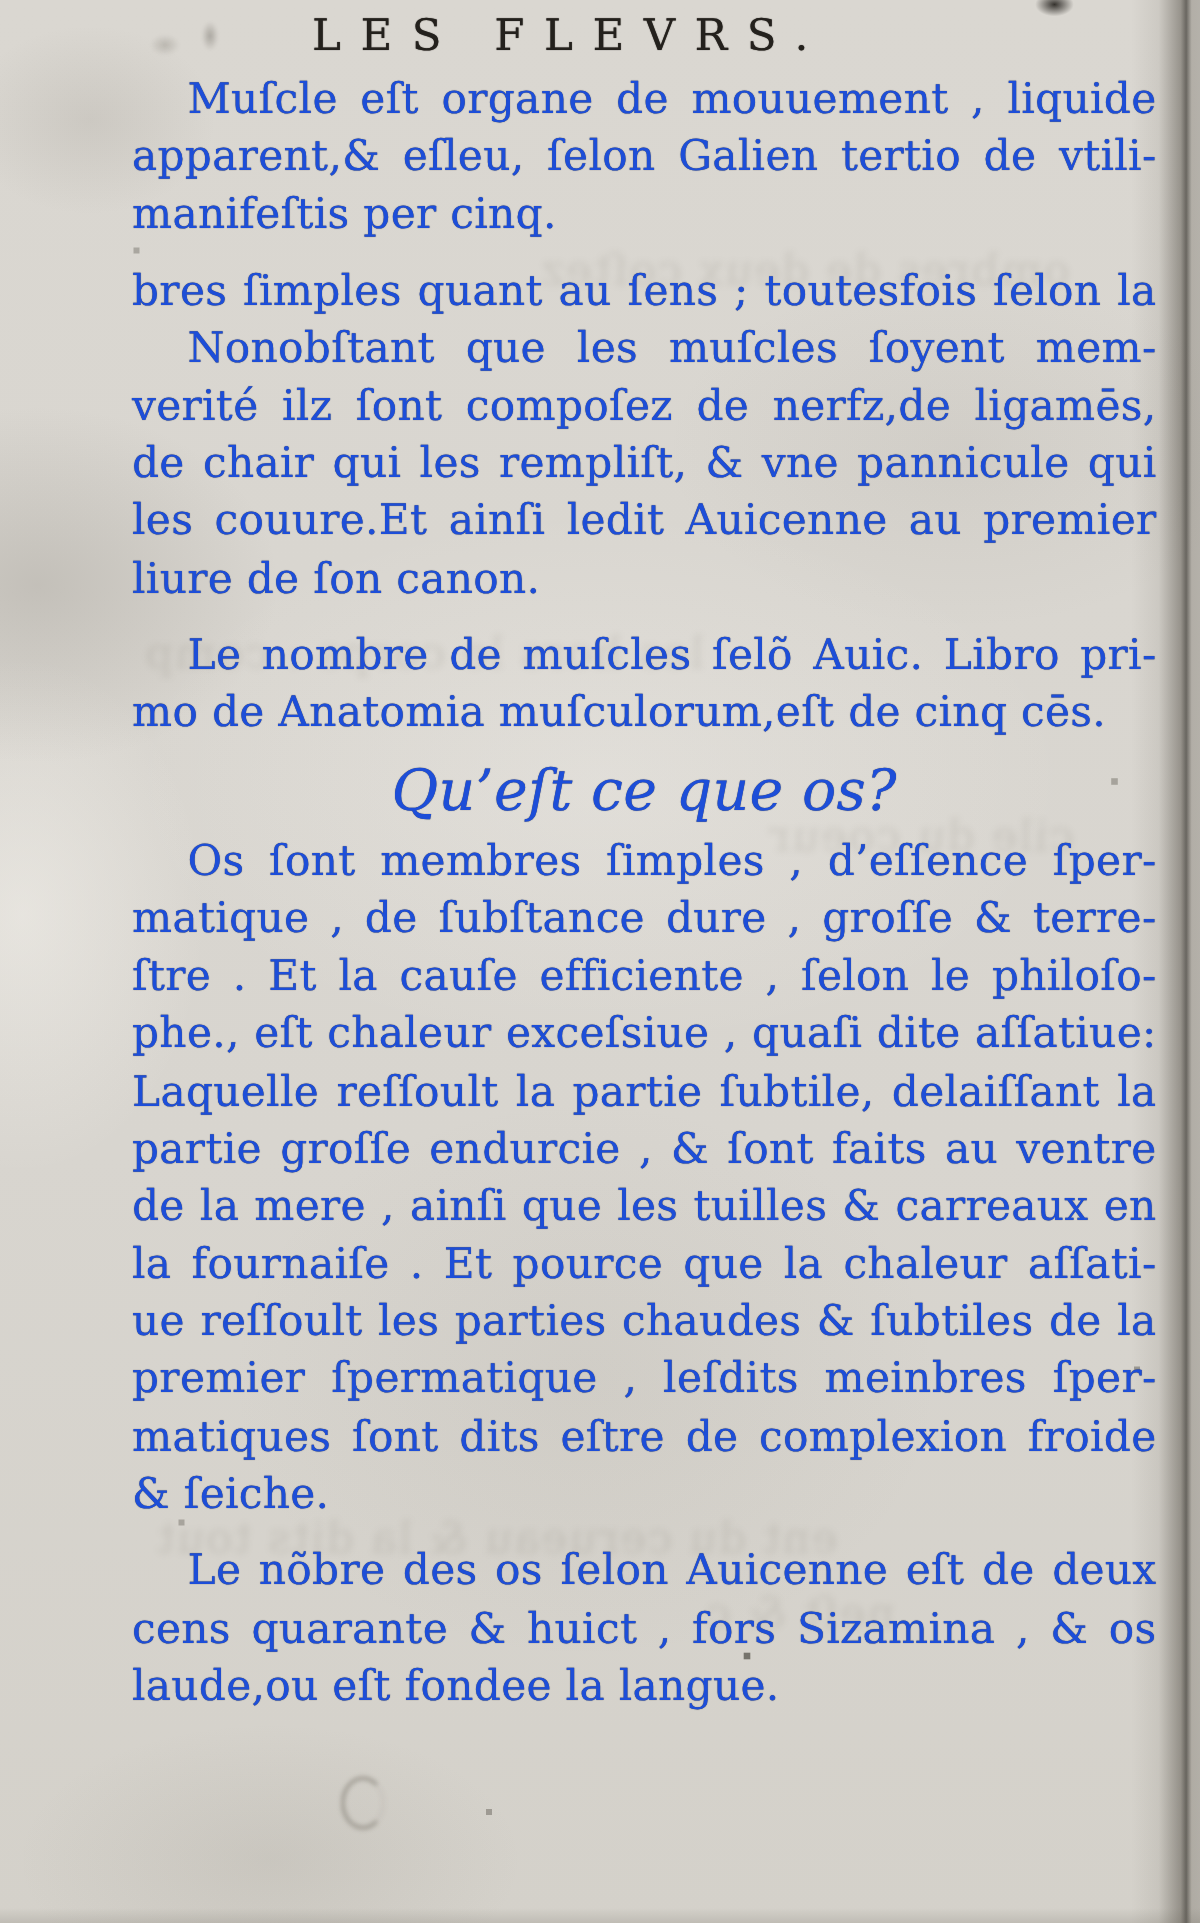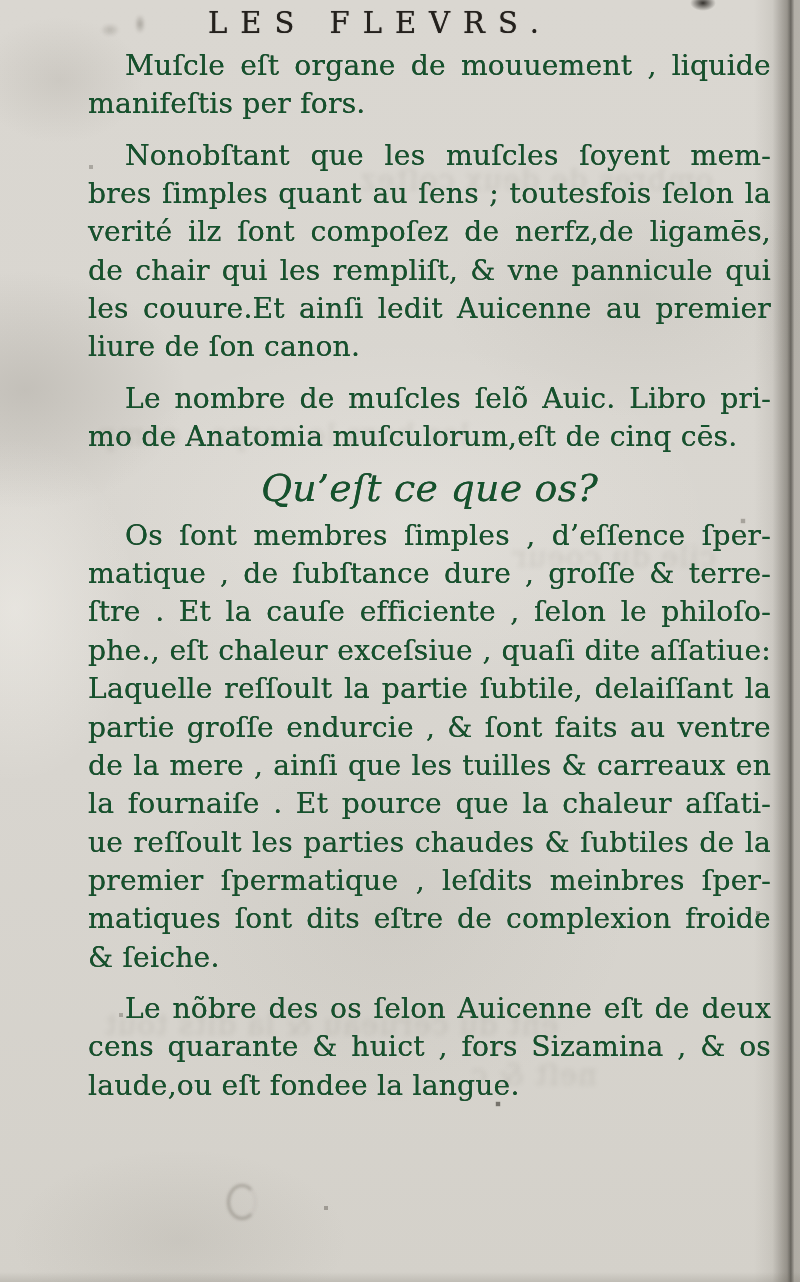--- a/index.html
+++ b/index.html
@@ -71,21 +71,21 @@
     text-shadow: 0 0 0.7px rgba(30,27,22,0.85);
   }
 
   .textblock {
     position: absolute;
     left: 88px;
     top: 47px;
     width: 683px;
     font-size: 28.2px;
     line-height: 38.35px;
-    color: #14532d;
+    color: #1d4ed8;
     text-shadow: 0 0 0.6px rgba(32,29,24,0.8);
     letter-spacing: 0.2px;
   }
   .paragraph { margin: 0 0 13px 0; }
   .paragraph:last-child { margin-bottom: 0; }
   .line {
     text-align: justify;
     text-align-last: justify;
     white-space: nowrap; 
   }
@@ -154,25 +154,26 @@
 
 <div class="ghost ghost1">ombres de deux coſtez</div>
 <div class="ghost ghost2">les hors le corps : comp</div>
 <div class="ghost ghost3">cile du coeur</div>
 <div class="ghost ghost4">ent du cerueau &amp; la dits tout</div>
 <div class="ghost ghost5">neſt &amp; c</div>
 
 <div class="textblock" id="textblock">
     <div class="paragraph">
       <div class="line first">Muſcle eſt organe de mouuement , liquide</div>
-      <div class="line last">manifeſtis per fors.</div>
-    </div>
-    <div class="paragraph">
+      <div class="line">apparent,&amp; eſleu, ſelon Galien tertio de vtili-</div>
+      <div class="line last">manifeſtis per cinq.</div>
+    </div>
+    <div class="paragraph">
+      <div class="line">bres ſimples quant au ſens ; toutesfois ſelon la</div>
       <div class="line first">Nonobſtant que les muſcles ſoyent mem-</div>
-      <div class="line">bres ſimples quant au ſens ; toutesfois ſelon la</div>
       <div class="line">verité ilz ſont compoſez de nerfz,de ligamēs,</div>
       <div class="line">de chair qui les rempliſt, &amp; vne pannicule qui</div>
       <div class="line">les couure.Et ainſi ledit Auicenne au premier</div>
       <div class="line last">liure de ſon canon.</div>
     </div>
     <div class="paragraph">
       <div class="line first">Le nombre de muſcles ſelõ Auic. Libro pri-</div>
       <div class="line last">mo de Anatomia muſculorum,eſt de cinq cēs.</div>
     </div>
     <div class="heading">Qu’eſt ce que os?</div>

